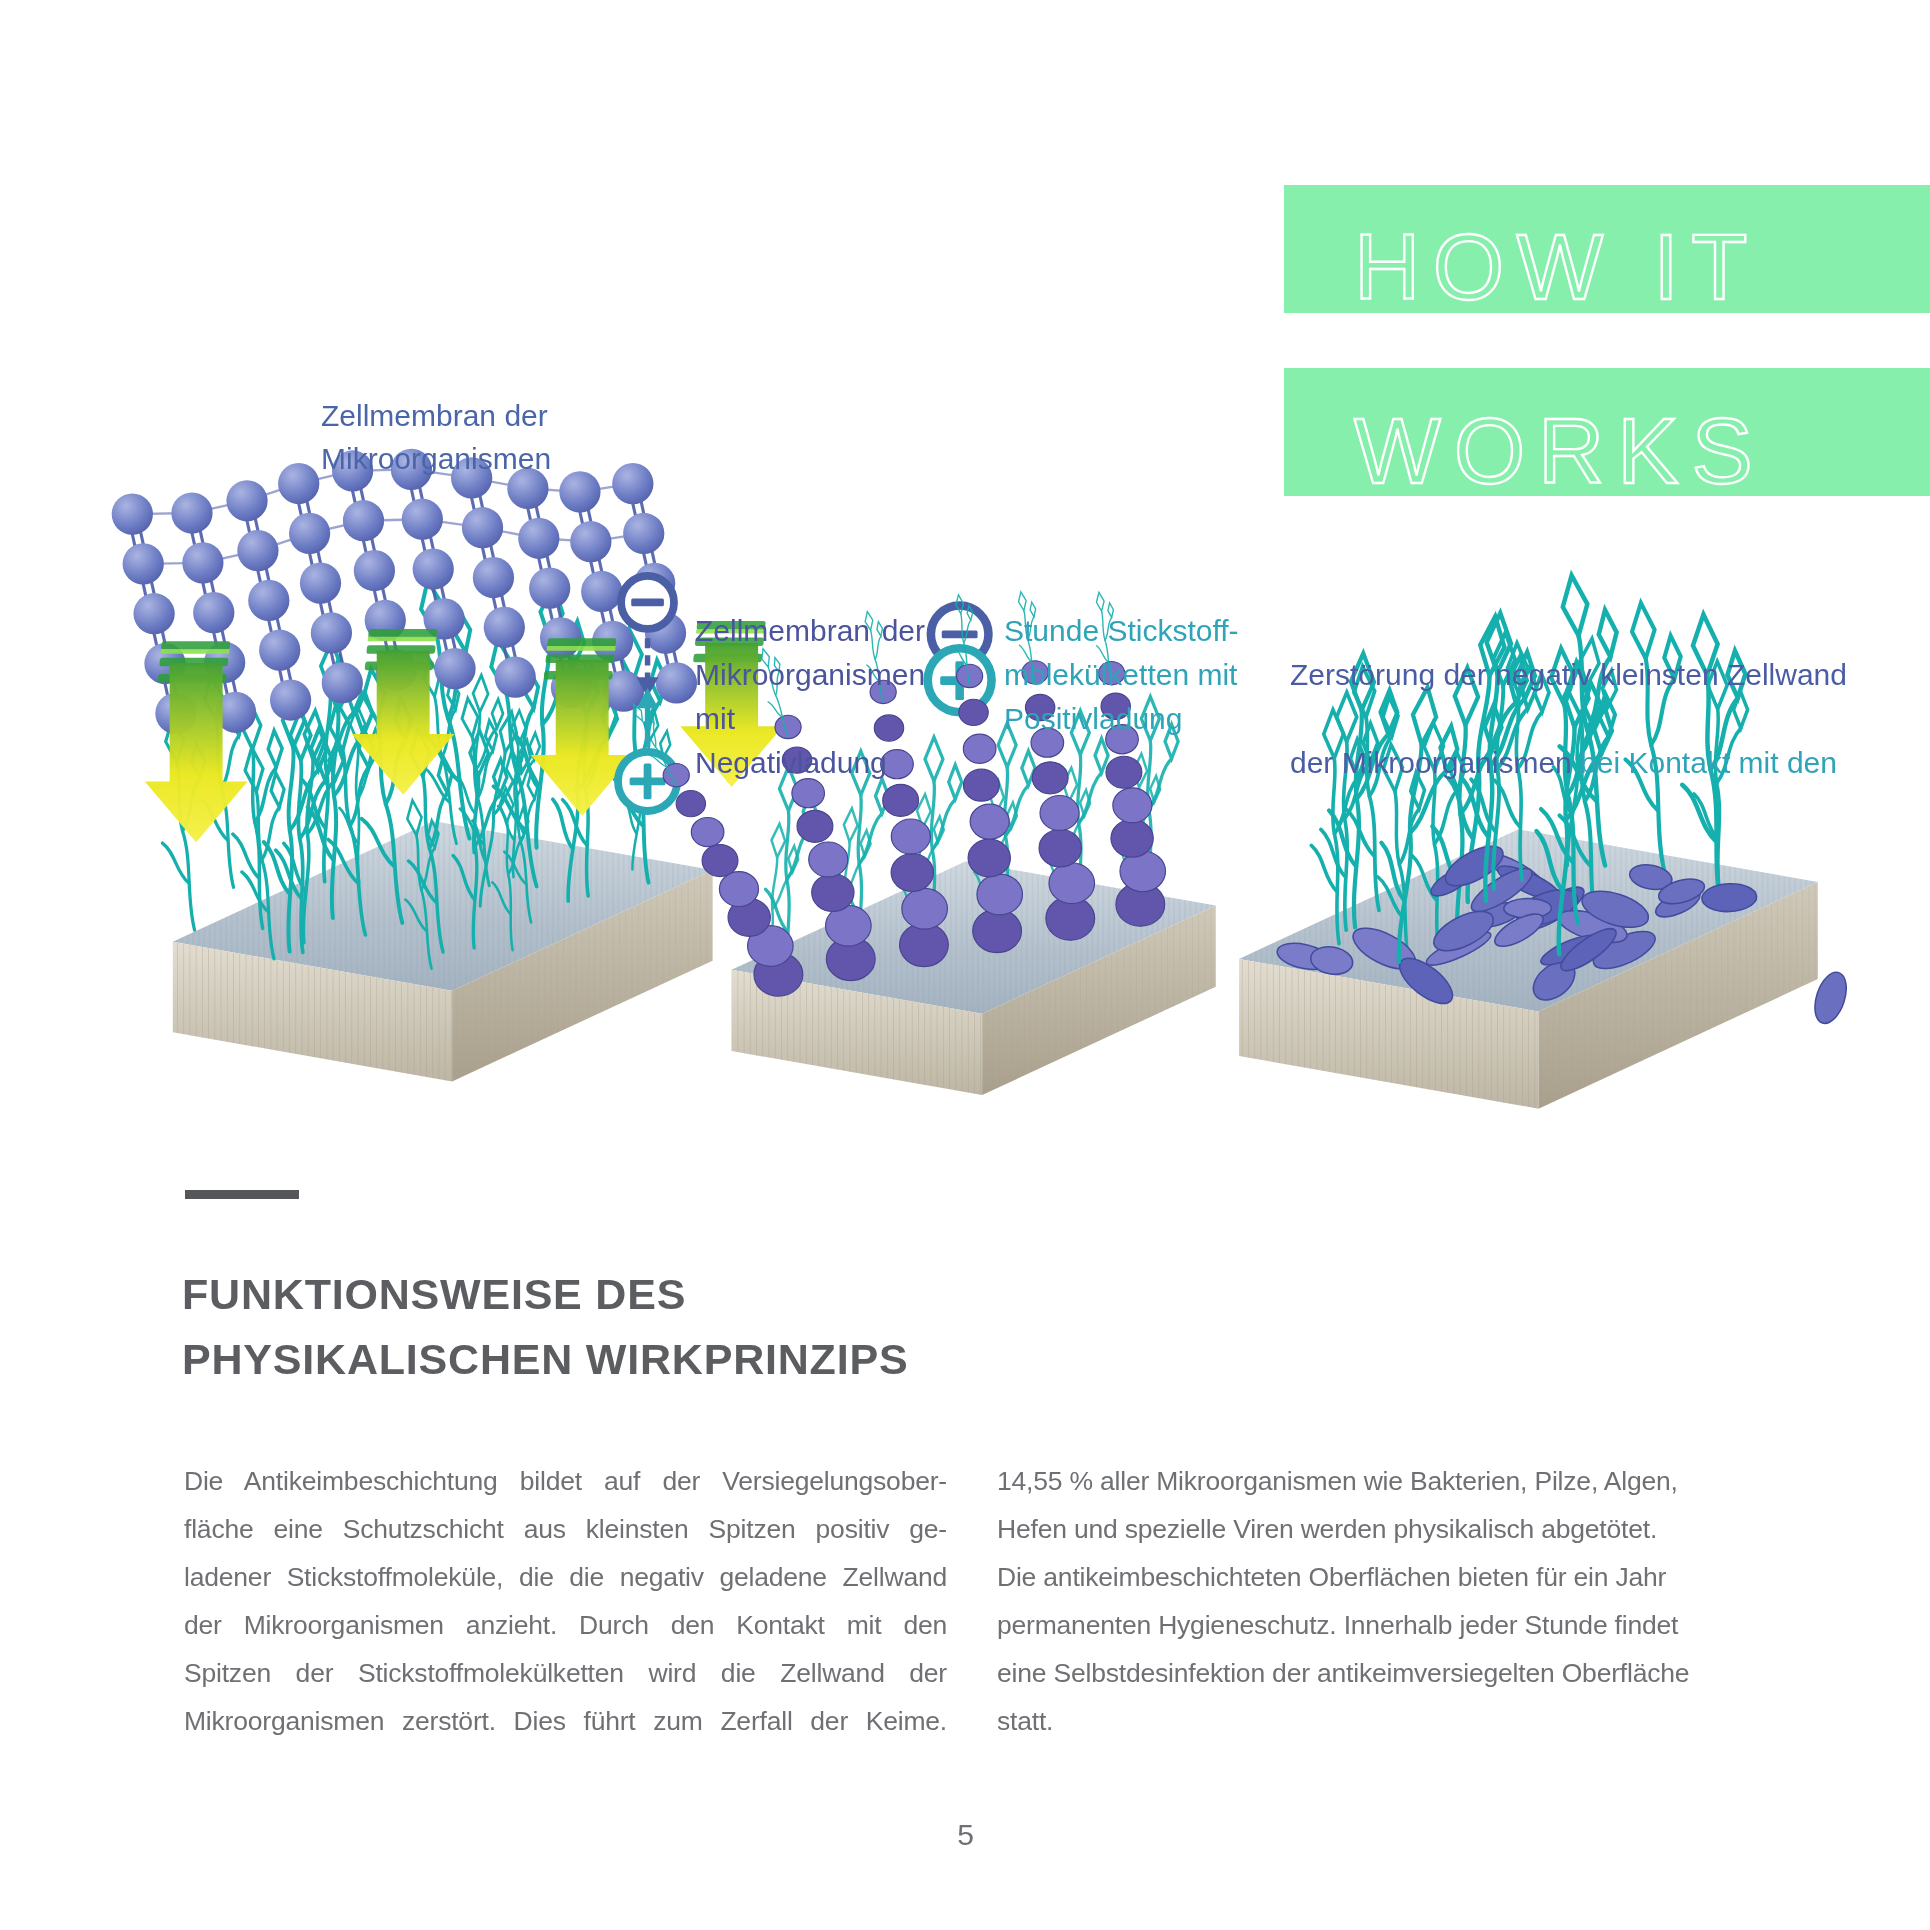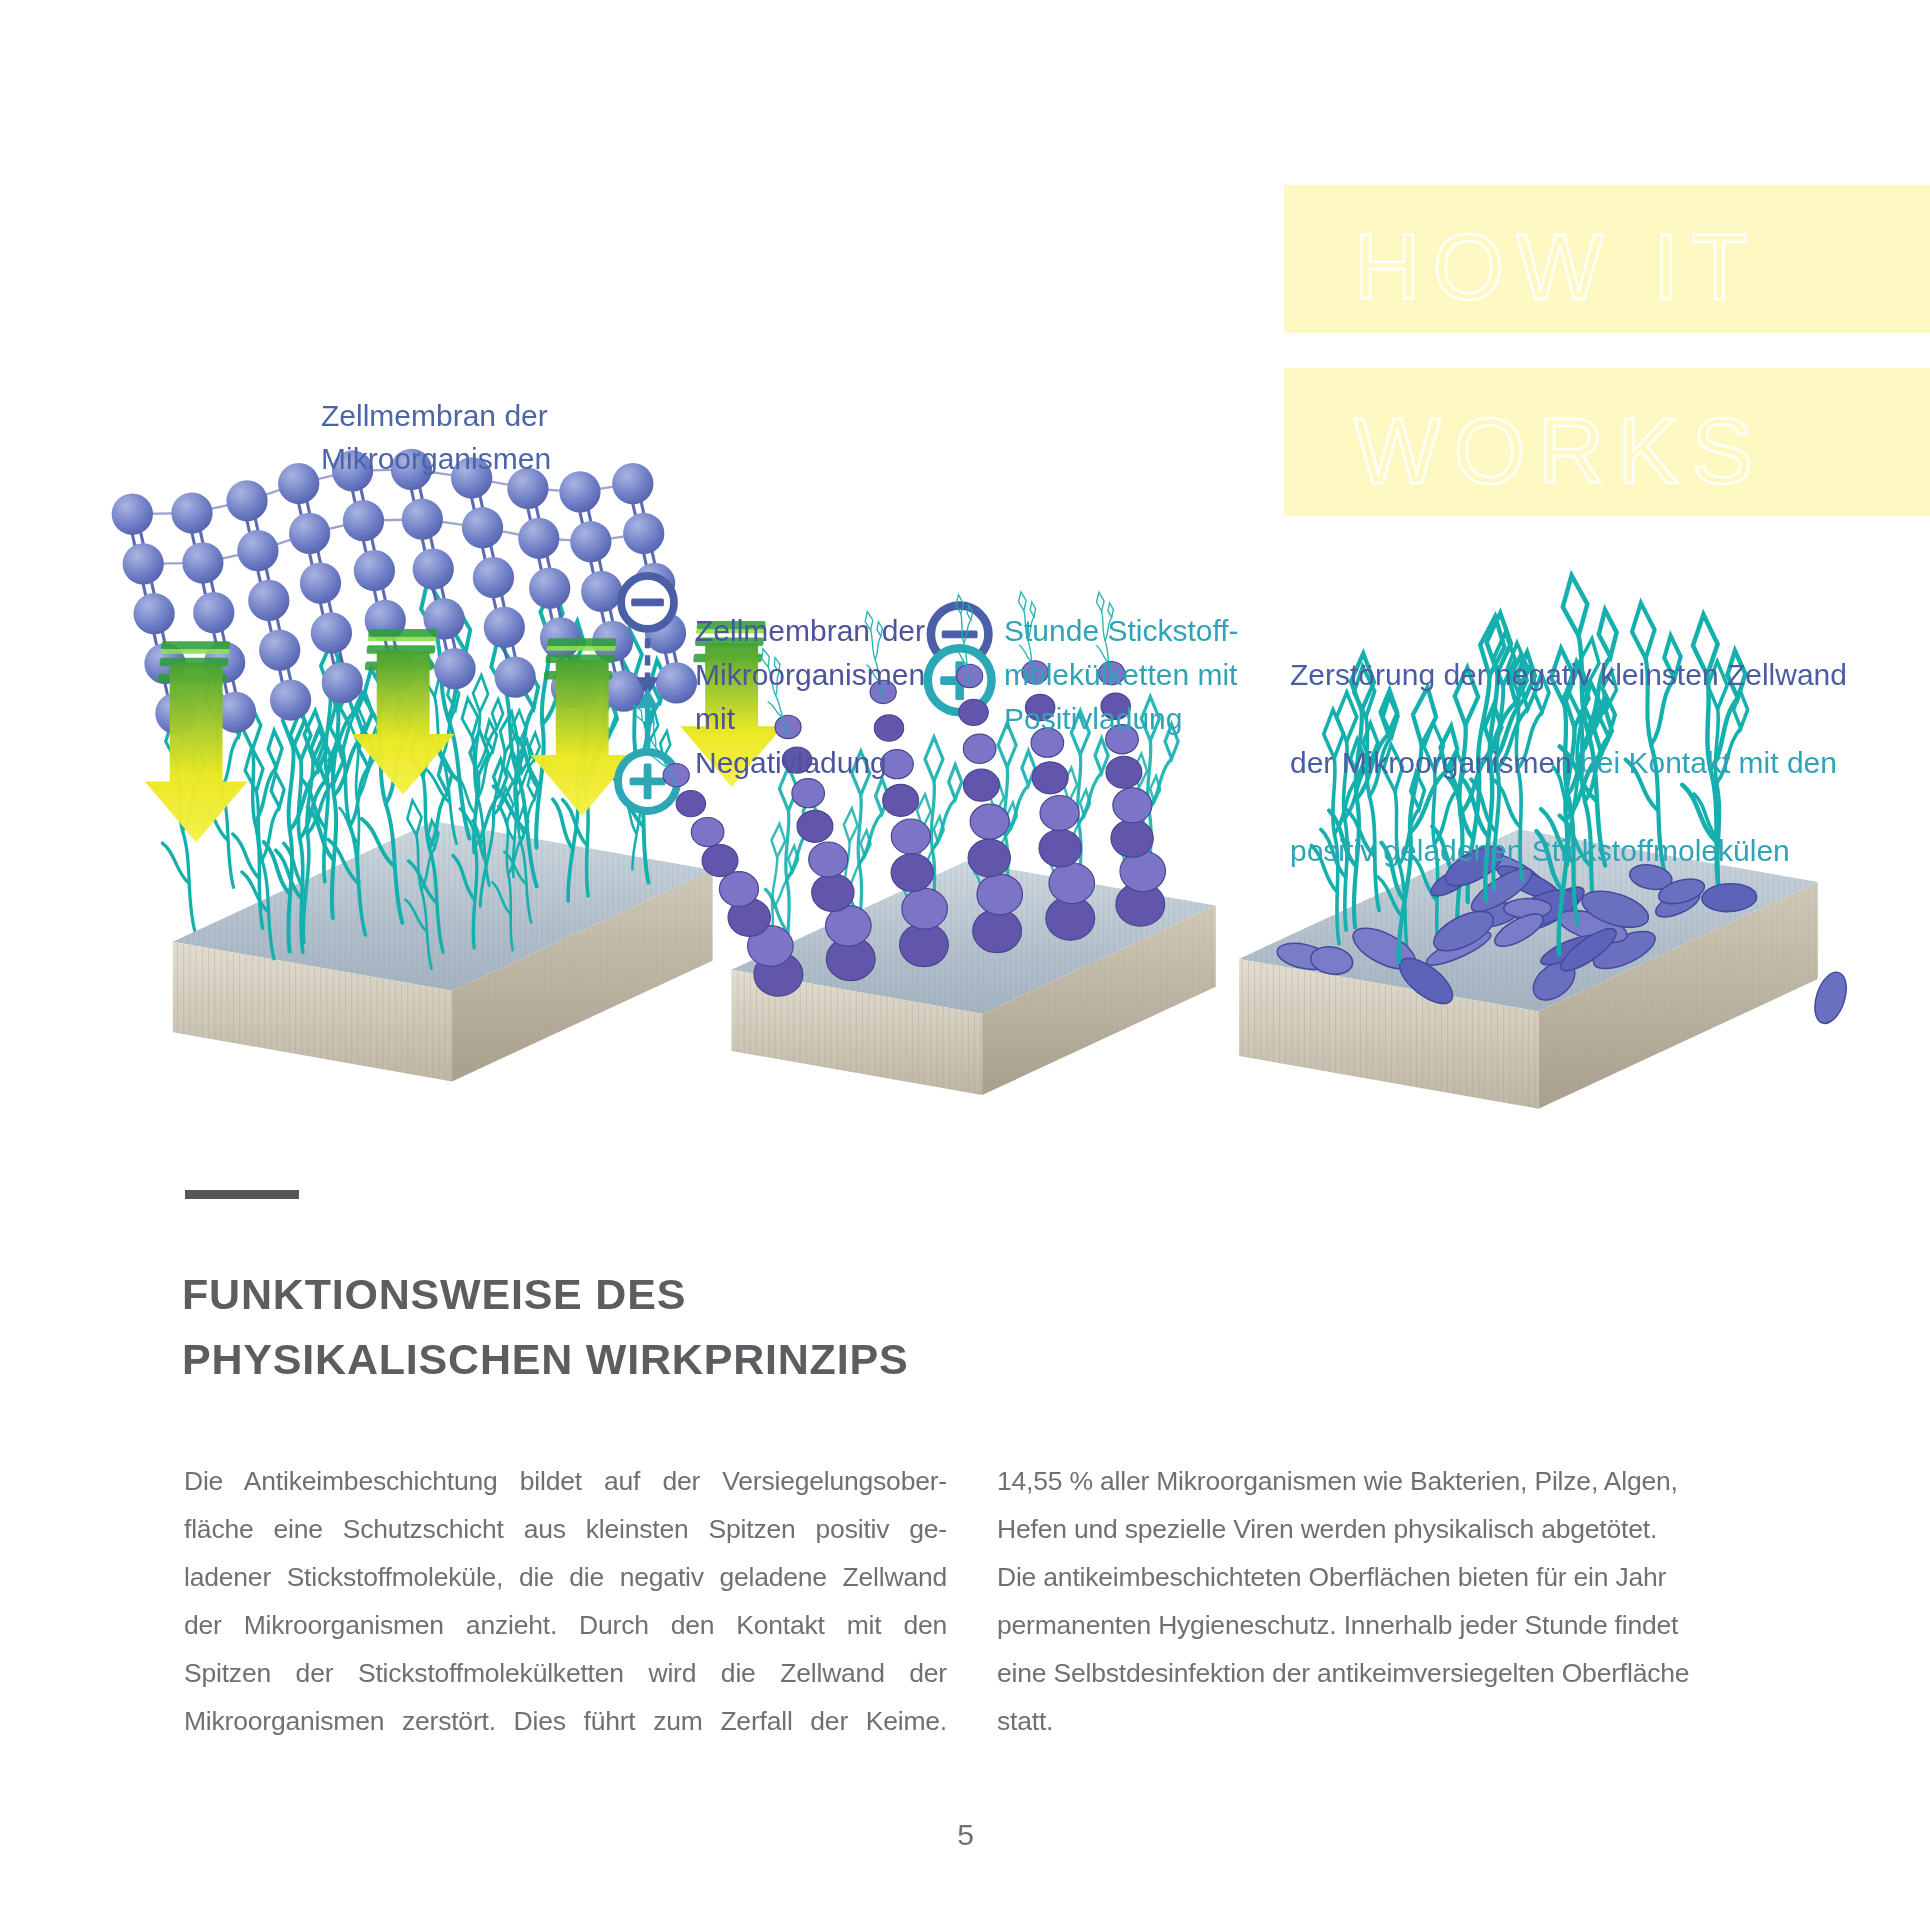--- a/index.html
+++ b/index.html
@@ -1,20 +1,20 @@
 <!DOCTYPE html>
 <html style="font-size:12.5px"><head>
 <meta charset="utf-8">
 <style>
   html,body{margin:0;padding:0;background:#ffffff;}
   .page{position:relative;width:1931px;height:1931px;background:#fff;overflow:hidden;
         font-family:"Liberation Sans", sans-serif;}
 
   
-  .banner{position:absolute;left:1284px;right:0;height:148px;background:#fef9c3;}
+  .banner{position:absolute;left:1284px;right:0;height:128px;background:#86efac;}
   .banner1{top:185px;} .banner2{top:368px;}
   .banner svg{display:block;width:647px;height:148px;}
   .banner text{fill:none;stroke:#ffffff;stroke-width:3;font-family:"Liberation Sans",sans-serif;
                font-size:118px;font-weight:400;}
 
   
   #diagram-svg{position:absolute;left:0;top:0;width:1931px;height:1931px;}
 
   
   .label{position:absolute;font-size:30px;line-height:44px;white-space:pre-line;}
@@ -470,21 +470,20 @@
 Mikroorganismen</div>
   <div class="label label-b">Zellmembran der
 Mikroorganismen
 mit Negativladung</div>
   <div class="label label-c">Stunde Stickstoff-
 molekülketten mit
 Positivladung</div>
   <div class="label label-d">
     <div><span class="blue">Zerstörung der negativ kleinsten Zellwand</span></div>
     <div><span class="blue">der Mikroorganismen</span><span class="teal"> bei Kontakt mit den</span></div>
-    <div><span class="teal">positiv geladenen Stickstoffmolekülen</span></div>
   </div>
 
   <div class="rule-bar"></div>
   <h1 class="heading">
     <div>FUNKTIONSWEISE DES</div>
     <div>PHYSIKALISCHEN WIRKPRINZIPS</div>
   </h1>
   <div class="columns">
     <div class="col col-left">Die Antikeimbeschichtung bildet auf der Versiegelungsober-
 fläche eine Schutzschicht aus kleinsten Spitzen positiv ge-

